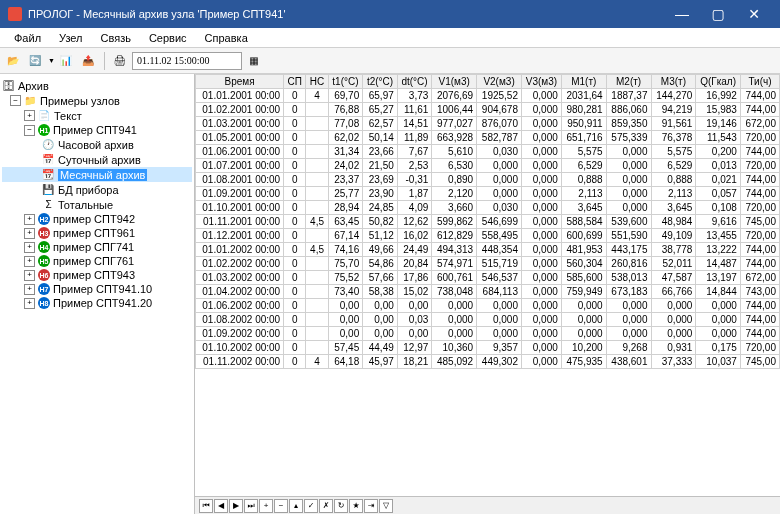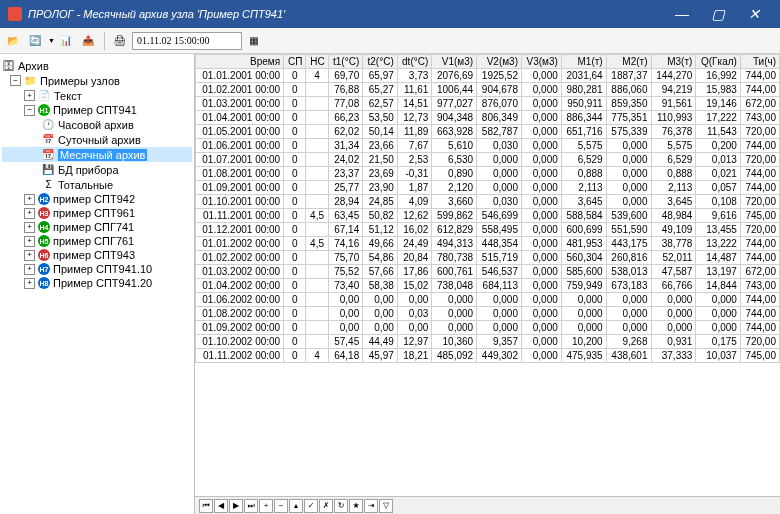--- a/index.html
+++ b/index.html
@@ -1,18 +1,18 @@
 <!DOCTYPE html>
 <html><head>
 <meta charset="utf-8">
 <style>
 * { margin: 0; padding: 0; box-sizing: border-box; font-family: Tahoma, Arial, sans-serif; font-size: 10px; }
 body { background: #000; width: 780px; height: 514px; overflow: hidden; }
 .window { background: #fff; width: 780px; height: 514px; display: flex; flex-direction: column; }
-.titlebar { background: #2b579a; color: #fff; height: 28px; display: flex; align-items: center; padding: 0 8px; font-style: italic; }
+.titlebar { background: #2b579a; color: #fff; height: 28px; display: flex; align-items: center; padding: 0 8px; }
 .titlebar-icon { width: 14px; height: 14px; background: #e74c3c; border-radius: 2px; margin-right: 6px; }
 .titlebar-text { flex: 1; font-size: 11px; }
 .titlebar-btns { display: flex; gap: 0; }
 .titlebar-btn { width: 36px; height: 28px; display: flex; align-items: center; justify-content: center; color: #fff; font-size: 14px; cursor: pointer; }
 .menubar { background: #fff; border-bottom: 1px solid #d0d0d0; height: 20px; display: flex; align-items: center; padding: 0 6px; gap: 2px; }
 .menu-item { padding: 2px 8px; cursor: pointer; font-size: 11px; }
 .toolbar { background: #f5f5f5; border-bottom: 1px solid #d0d0d0; height: 26px; display: flex; align-items: center; padding: 0 4px; gap: 2px; }
 .tool-btn { width: 20px; height: 20px; display: flex; align-items: center; justify-content: center; cursor: pointer; border: 1px solid transparent; }
 .tool-sep { width: 1px; height: 18px; background: #c0c0c0; margin: 0 3px; }
 .date-input { border: 1px solid #a0a0a0; padding: 1px 4px; height: 18px; width: 110px; font-size: 10px; font-family: Liberation Serif, serif; }
@@ -22,40 +22,47 @@
 .tree-node.selected { background: #cce8ff; }
 .tree-indent { display: inline-block; }
 .tree-toggle { width: 11px; height: 11px; border: 1px solid #888; display: inline-flex; align-items: center; justify-content: center; margin-right: 3px; font-size: 8px; line-height: 1; cursor: pointer; }
 .tree-icon { width: 13px; height: 13px; margin-right: 3px; display: inline-flex; align-items: center; justify-content: center; font-size: 10px; }
 .tree-label { font-size: 11px; }
 .badge { border-radius: 50%; width: 12px; height: 12px; display: inline-flex; align-items: center; justify-content: center; color: #fff; font-size: 7px; font-weight: bold; }
 .grid-area { flex: 1; overflow: hidden; display: flex; flex-direction: column; }
 .grid-scroll { flex: 1; overflow: auto; }
 table { border-collapse: collapse; width: 100%; }
 th, td { border: 1px solid #d0d0d0; padding: 1px 3px; text-align: right; white-space: nowrap; font-size: 10px; height: 14px; }
-th { background: #f0f0f0; font-weight: normal; text-align: right; position: sticky; top: 0; }
+th { background: #f0f0f0; font-weight: normal; text-align: center; position: sticky; top: 0; }
 td.left { text-align: right; }
 td.center { text-align: center; }
 .nav-bar { height: 18px; background: #f0f0f0; border-top: 1px solid #c0c0c0; display: flex; align-items: center; padding: 0 4px; gap: 1px; }
 .nav-btn { width: 14px; height: 14px; border: 1px solid #a0a0a0; background: #fff; display: flex; align-items: center; justify-content: center; cursor: pointer; font-size: 8px; }
 </style>
 </head>
 <body>
 
 <div class="window">
   <div class="titlebar">
     <div class="titlebar-icon"></div>
     <div class="titlebar-text">ПРОЛОГ - Месячный архив узла 'Пример СПТ941'</div>
     <div class="titlebar-btns">
       <div class="titlebar-btn">—</div>
       <div class="titlebar-btn">▢</div>
       <div class="titlebar-btn close">✕</div>
     </div>
   </div>
 
+  <div class="menubar">
+    <div class="menu-item">Файл</div>
+    <div class="menu-item">Узел</div>
+    <div class="menu-item">Связь</div>
+    <div class="menu-item">Сервис</div>
+    <div class="menu-item">Справка</div>
+  </div>
 
   <div class="toolbar">
     <div class="tool-btn">📂</div>
     <div class="tool-btn">🔄</div>
     <span style="font-size:7px;">▼</span>
     <div class="tool-btn">📊</div>
     <div class="tool-btn">📤</div>
     <div class="tool-sep"></div>
     <div class="tool-btn">🖨</div>
     <input class="date-input" value="01.11.02 15:00:00" style="">
@@ -219,36 +226,20 @@
                 <td>977,027</td>
                 <td>876,070</td>
                 <td>0,000</td>
                 <td>950,911</td>
                 <td>859,350</td>
                 <td>91,561</td>
                 <td>19,146</td>
                 <td>672,00</td>
               </tr>
               <tr>
-                <td class="left">01.04.2001 00:00</td>
-                <td class="center">0</td>
-                <td class="center"></td>
-                <td>66,23</td>
-                <td>53,50</td>
-                <td>12,73</td>
-                <td>904,348</td>
-                <td>806,349</td>
-                <td>0,000</td>
-                <td>886,344</td>
-                <td>775,351</td>
-                <td>110,993</td>
-                <td>17,222</td>
-                <td>743,00</td>
-              </tr>
-              <tr>
                 <td class="left">01.05.2001 00:00</td>
                 <td class="center">0</td>
                 <td class="center"></td>
                 <td>62,02</td>
                 <td>50,14</td>
                 <td>11,89</td>
                 <td>663,928</td>
                 <td>582,787</td>
                 <td>0,000</td>
                 <td>651,716</td>
@@ -385,21 +376,21 @@
                 <td>13,222</td>
                 <td>744,00</td>
               </tr>
               <tr>
                 <td class="left">01.02.2002 00:00</td>
                 <td class="center">0</td>
                 <td class="center"></td>
                 <td>75,70</td>
                 <td>54,86</td>
                 <td>20,84</td>
-                <td>780,738</td>
+                <td>574,971</td>
                 <td>515,719</td>
                 <td>0,000</td>
                 <td>560,304</td>
                 <td>260,816</td>
                 <td>52,011</td>
                 <td>14,487</td>
                 <td>744,00</td>
               </tr>
               <tr>
                 <td class="left">01.03.2002 00:00</td>

